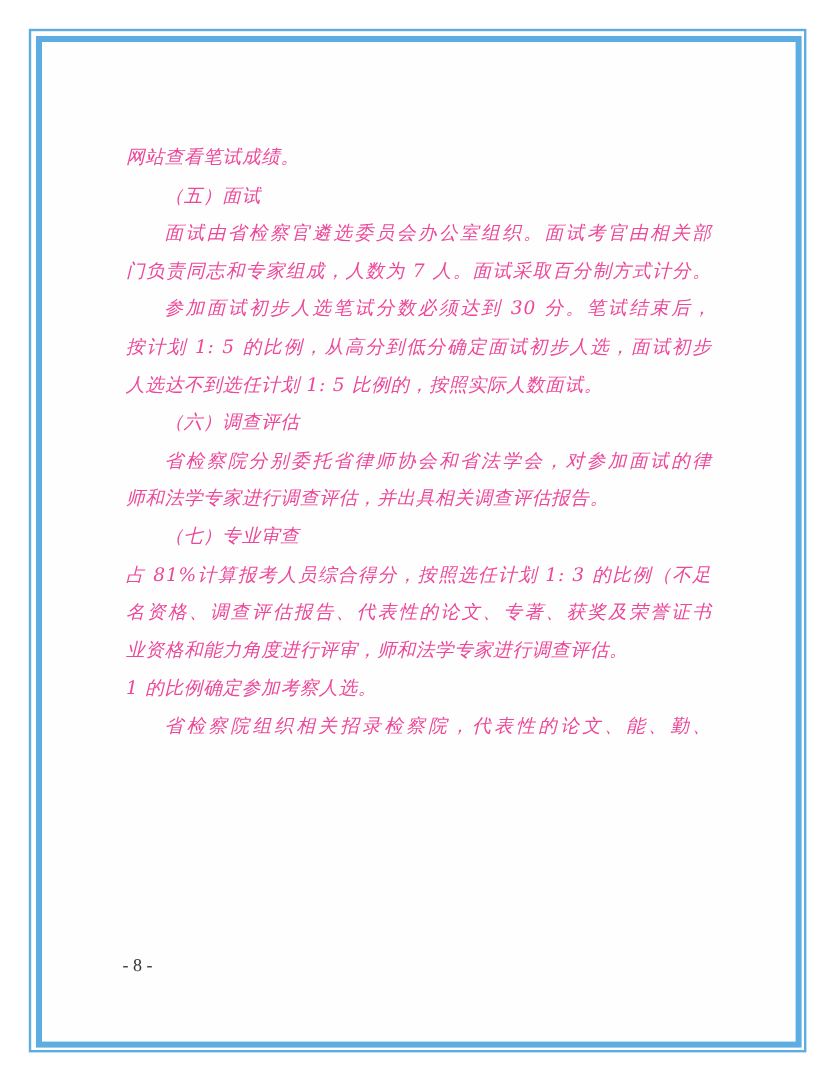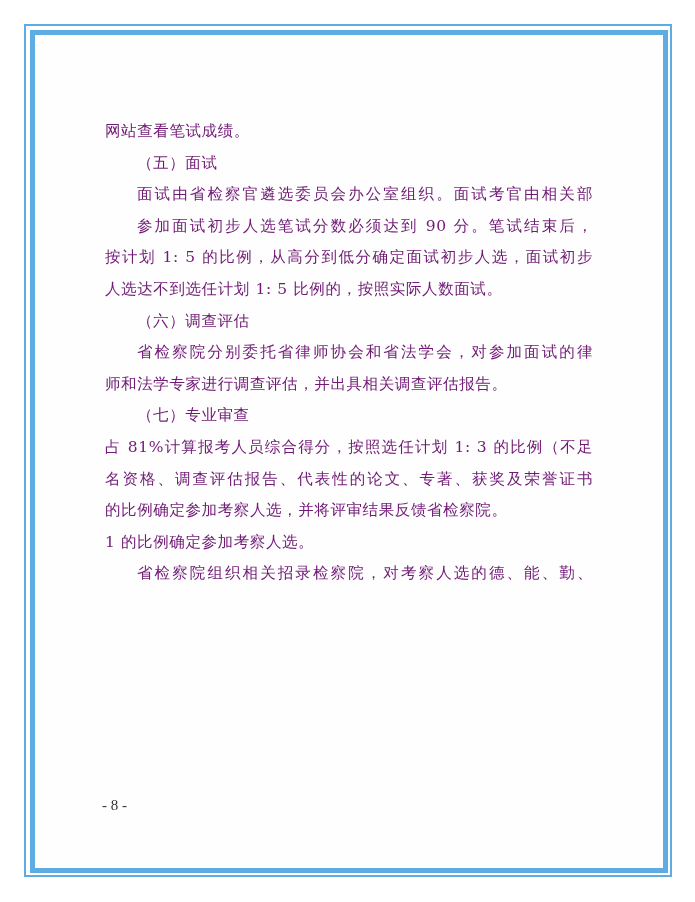--- a/index.html
+++ b/index.html
@@ -8,48 +8,49 @@
     position: absolute; left: 24px; top: 24px; width: 644px; height: 849px;
     border: 2px solid #5dade2; box-sizing: content-box;
   }
   .frame-inner {
     position: absolute; left: 30px; top: 30px; width: 628px; height: 833px;
     border: 5px solid #5dade2; background: #fefefe; box-sizing: content-box;
   }
   .page {
     position: absolute; left: 105px; top: 116px; width: 488px;
     font-family: "DejaVu Serif", "Liberation Serif", serif;
-    font-size: 15.5px; color: #701a75;
+    font-size: 15.5px; color: #ec4899; font-style: italic;
   }
   .line { height: 31.6px; line-height: 31.6px; white-space: nowrap; letter-spacing: 0.6px; }
   .indent { padding-left: 32px; }
   .heading { padding-left: 32px; }
   .justify { text-align: justify; text-align-last: justify; }
   .page-num {
     position: absolute; left: 102px; top: 797px;
     font-family: "Liberation Serif", serif; font-size: 15px; color: #333;
   }
 </style>
 </head>
 <body>
 
 <div class="frame-outer"></div>
 <div class="frame-inner"></div>
 
 <div class="page">
   <div class="line">网站查看笔试成绩。</div>
   <div class="line heading">（五）面试</div>
   <div class="line indent justify">面试由省检察官遴选委员会办公室组织。面试考官由相关部</div>
-  <div class="line indent justify">参加面试初步人选笔试分数必须达到 90 分。笔试结束后，</div>
+  <div class="line justify">门负责同志和专家组成，人数为 7 人。面试采取百分制方式计分。</div>
+  <div class="line indent justify">参加面试初步人选笔试分数必须达到 30 分。笔试结束后，</div>
   <div class="line justify">按计划 1: 5 的比例，从高分到低分确定面试初步人选，面试初步</div>
   <div class="line">人选达不到选任计划 1: 5 比例的，按照实际人数面试。</div>
   <div class="line heading">（六）调查评估</div>
   <div class="line indent justify">省检察院分别委托省律师协会和省法学会，对参加面试的律</div>
   <div class="line">师和法学专家进行调查评估，并出具相关调查评估报告。</div>
   <div class="line heading">（七）专业审查</div>
   <div class="line justify">占 81%计算报考人员综合得分，按照选任计划 1: 3 的比例（不足</div>
   <div class="line justify">名资格、调查评估报告、代表性的论文、专著、获奖及荣誉证书</div>
-  <div class="line">的比例确定参加考察人选，并将评审结果反馈省检察院。</div>
+  <div class="line">业资格和能力角度进行评审，师和法学专家进行调查评估。</div>
   <div class="line">1 的比例确定参加考察人选。</div>
-  <div class="line indent justify">省检察院组织相关招录检察院，对考察人选的德、能、勤、</div>
+  <div class="line indent justify">省检察院组织相关招录检察院，代表性的论文、能、勤、</div>
 </div>
 
 <div class="page-num">- 8 -</div>
 
 </body></html>

